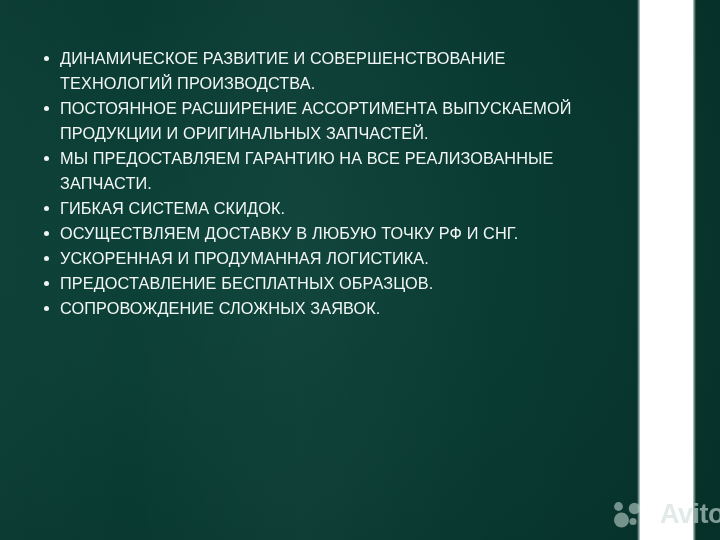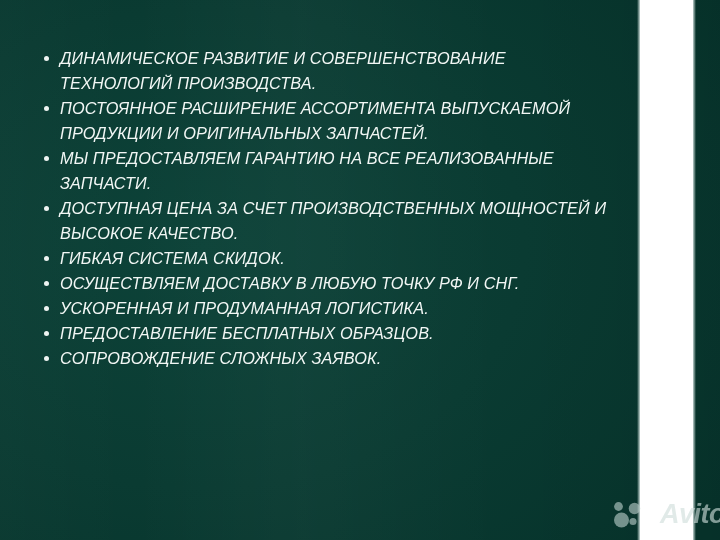--- a/index.html
+++ b/index.html
@@ -11,21 +11,20 @@
     font-family: "Liberation Sans", sans-serif;
   }
   #slide {
     position: relative;
     width: 720px;
     height: 540px;
     overflow: hidden;
     background: #0a3b32;
     background-image:
       radial-gradient(ellipse 620px 460px at 28% 46%, #0d4339 0%, #0a3b32 52%, #06332b 100%);
-    font-style: italic;
   }
   
   #slide::before {
     content: "";
     position: absolute;
     inset: 0;
     background: linear-gradient(90deg,
       rgba(255,255,255,0.015) 0%,
       rgba(255,255,255,0.000) 18%,
       rgba(255,255,255,0.022) 42%,
@@ -134,24 +133,20 @@
     <li class="bullet-item">
       <span class="dot"></span>
       <span class="txt">ПОСТОЯННОЕ РАСШИРЕНИЕ АССОРТИМЕНТА ВЫПУСКАЕМОЙ ПРОДУКЦИИ И ОРИГИНАЛЬНЫХ ЗАПЧАСТЕЙ.</span>
     </li>
     <li class="bullet-item">
       <span class="dot"></span>
       <span class="txt">МЫ ПРЕДОСТАВЛЯЕМ ГАРАНТИЮ НА ВСЕ РЕАЛИЗОВАННЫЕ ЗАПЧАСТИ.</span>
     </li>
     <li class="bullet-item">
       <span class="dot"></span>
-      <span class="txt">ДОСТУПНАЯ ЦЕНА ЗА СЧЕТ ПРОИЗВОДСТВЕННЫХ МОЩНОСТЕЙ И ВЫСОКОЕ КАЧЕСТВО.</span>
-    </li>
-    <li class="bullet-item">
-      <span class="dot"></span>
       <span class="txt">ГИБКАЯ СИСТЕМА СКИДОК.</span>
     </li>
     <li class="bullet-item">
       <span class="dot"></span>
       <span class="txt">ОСУЩЕСТВЛЯЕМ ДОСТАВКУ В ЛЮБУЮ ТОЧКУ РФ И СНГ.</span>
     </li>
     <li class="bullet-item">
       <span class="dot"></span>
       <span class="txt">УСКОРЕННАЯ И ПРОДУМАННАЯ ЛОГИСТИКА.</span>
     </li>

